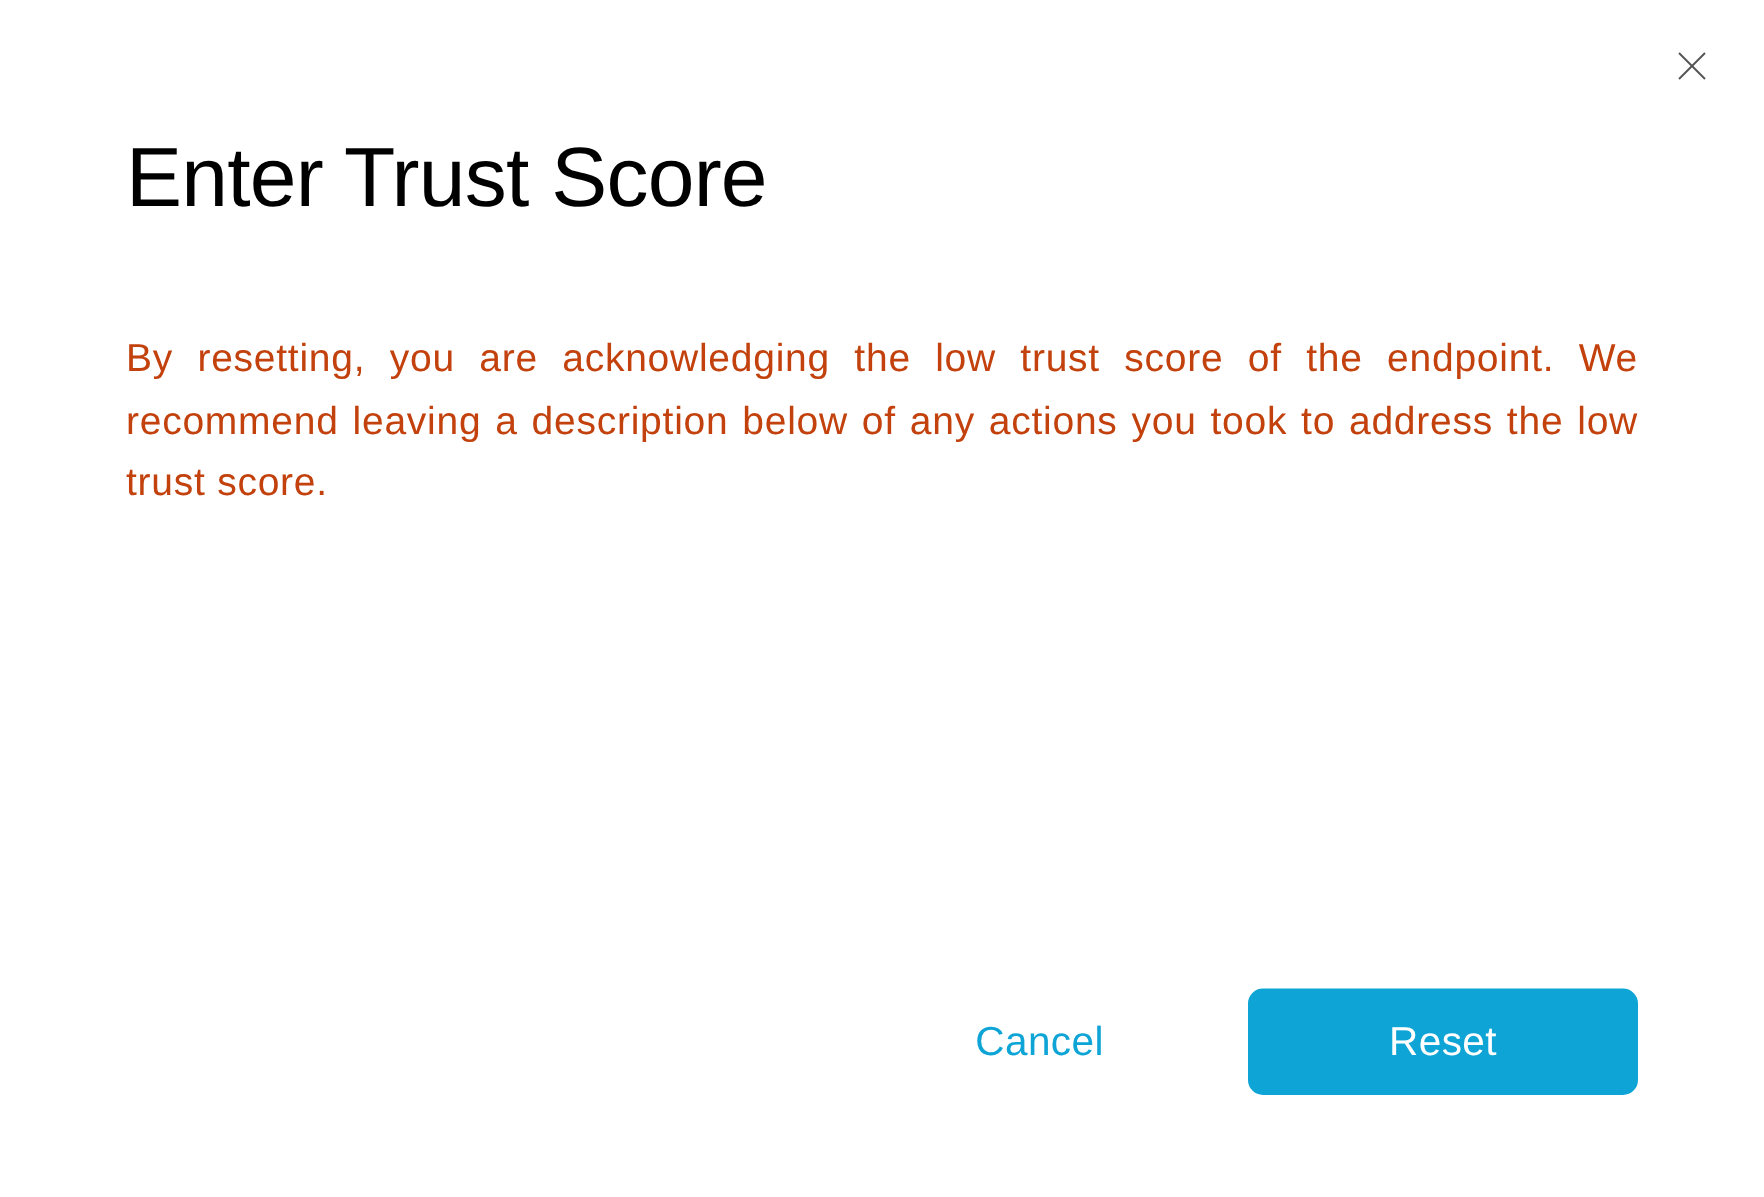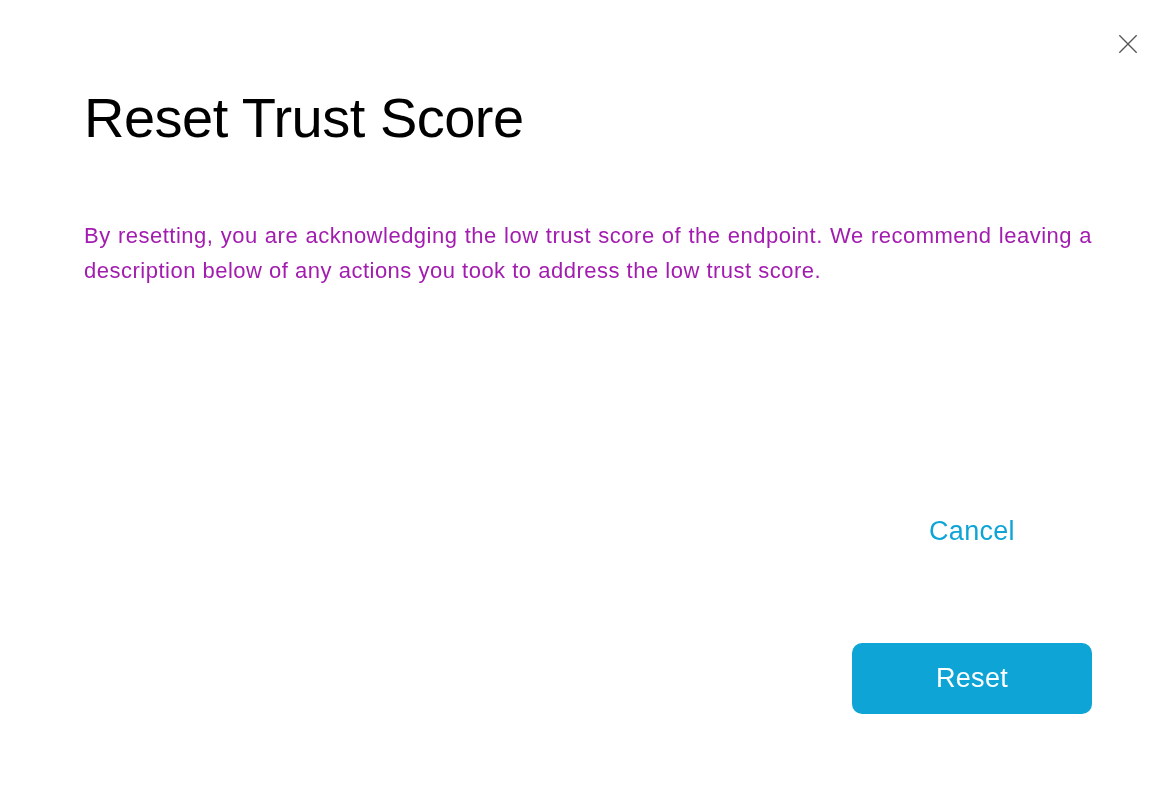--- a/index.html
+++ b/index.html
@@ -36,23 +36,23 @@
       padding: 85px 84px 0 84px;
     }
     .dialog-title {
       font-size: 56px;
       font-weight: 400;
       color: #000;
       letter-spacing: -0.5px;
       margin-bottom: 68px;
     }
     .dialog-description {
-      font-size: 22px;
+      font-size: 26px;
       line-height: 1.6;
-      color: #a21caf;
+      color: #c2410c;
       text-align: justify;
       letter-spacing: 0.5px;
       margin-bottom: 110px;
       max-width: 1010px;
     }
     .input-wrapper {
       width: 600px;
       position: relative;
     }
     .description-input {
@@ -83,61 +83,60 @@
       display: block;
       text-align: right;
       font-size: 24px;
       color: #555;
       margin-top: 22px;
       padding-right: 6px;
       letter-spacing: 0.5px;
     }
     .button-row {
       position: absolute;
-      bottom: 84px;
+      bottom: 68px;
       right: 84px;
       display: flex;
       align-items: center;
       gap: 96px;
-      flex-direction: column;
     }
     .cancel-btn {
       background: none;
       border: none;
       color: #0ea5d6;
       font-size: 27px;
       cursor: pointer;
       font-family: inherit;
       letter-spacing: 0.3px;
     }
     .reset-btn {
       background: #0ea5d6;
       border: none;
       color: #fff;
       font-size: 27px;
       padding: 20px 0;
-      width: 240px;
+      width: 260px;
       border-radius: 10px;
       cursor: pointer;
       font-family: inherit;
       letter-spacing: 0.3px;
     }
   </style>
 </head>
 <body>
 
 <button class="close-btn">
   <svg viewBox="0 0 24 24" fill="none" stroke="currentColor" stroke-width="1.2">
     <line x1="4" y1="4" x2="20" y2="20"></line>
     <line x1="20" y1="4" x2="4" y2="20"></line>
   </svg>
 </button>
 
 <div class="content">
-  <h1 class="dialog-title">Reset Trust Score</h1>
+  <h1 class="dialog-title">Enter Trust Score</h1>
   <p class="dialog-description">By resetting, you are acknowledging the low trust score of the endpoint. We recommend leaving a description below of any actions you took to address the low trust score.</p>
 
 </div>
 
 <div class="button-row">
   <button class="cancel-btn">Cancel</button>
   <button class="reset-btn">Reset</button>
 </div>
 
 </body></html>

